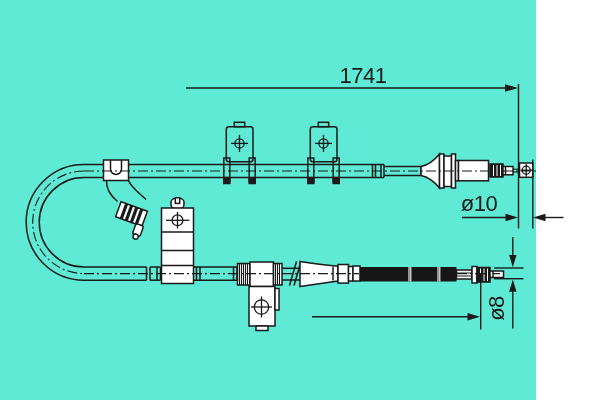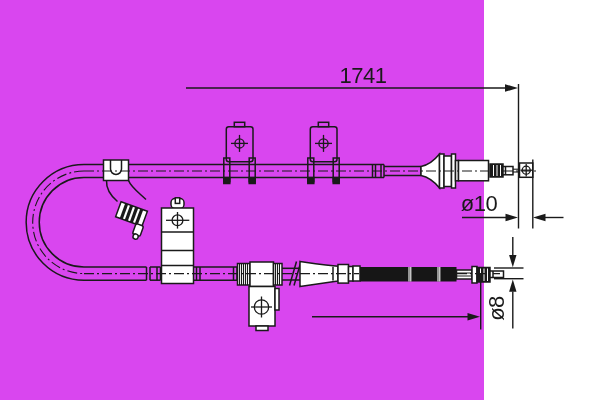--- a/index.html
+++ b/index.html
@@ -2,21 +2,21 @@
 <html><head>
 <meta charset="utf-8">
 <style>
   html,body{margin:0;padding:0;}
   body{
     width:600px;height:400px;
     background:#ffffff;
     font-family:"Liberation Sans","DejaVu Sans",sans-serif;
     overflow:hidden;
   }
-  .canvas{position:relative;width:484px;height:400px;background:#d946ef;}
+  .canvas{position:relative;width:536px;height:400px;background:#5eead4;}
   svg{display:block;}
   .dim-text{
     font-family:"Liberation Sans","DejaVu Sans",sans-serif;
     font-size:22px;
     letter-spacing:-0.5px;
     fill:#1a1a1a;
   }
 </style>
 </head>
 <body>

